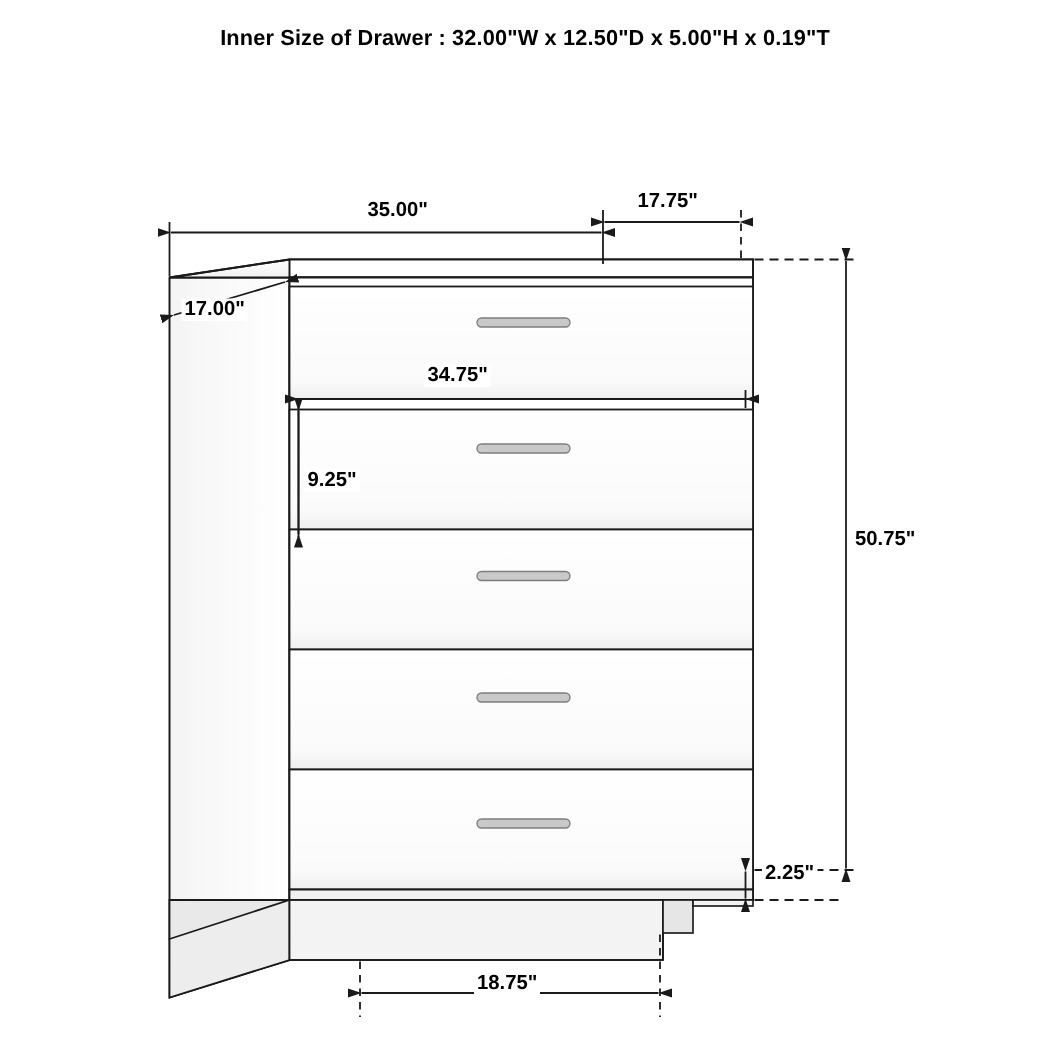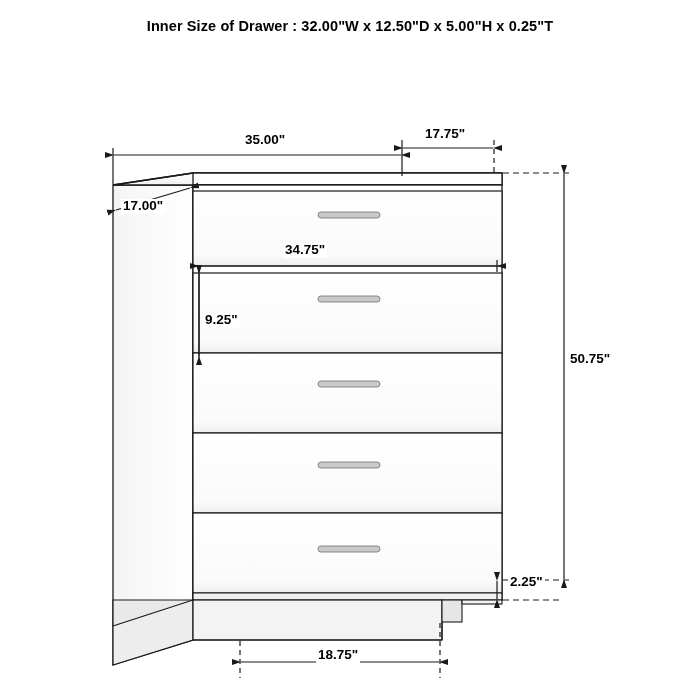--- a/index.html
+++ b/index.html
@@ -43,21 +43,21 @@
     padding: 0 2px;
     white-space: nowrap;
     line-height: 1.1;
   }
 </style>
 </head>
 <body>
 
 <div id="stage">
 
-  <div class="title">Inner Size of Drawer : 32.00"W x 12.50"D x 5.00"H x 0.25"T</div>
+  <div class="title">Inner Size of Drawer : 32.00"W x 12.50"D x 5.00"H x 0.19"T</div>
 
   <svg class="diagram" width="700" height="700" viewBox="0 0 700 700">
     <defs>
       <marker id="arrowStart" markerWidth="10" markerHeight="8" refX="9" refY="4" orient="auto" markerUnits="userSpaceOnUse">
         <path d="M9,4 L0,1 L0,7 Z" fill="#1a1a1a"></path>
       </marker>
       <marker id="arrowEnd" markerWidth="10" markerHeight="8" refX="1" refY="4" orient="auto" markerUnits="userSpaceOnUse">
         <path d="M1,4 L10,1 L10,7 Z" fill="#1a1a1a"></path>
       </marker>
       <linearGradient id="topGrad" x1="0" y1="0" x2="0" y2="1">

